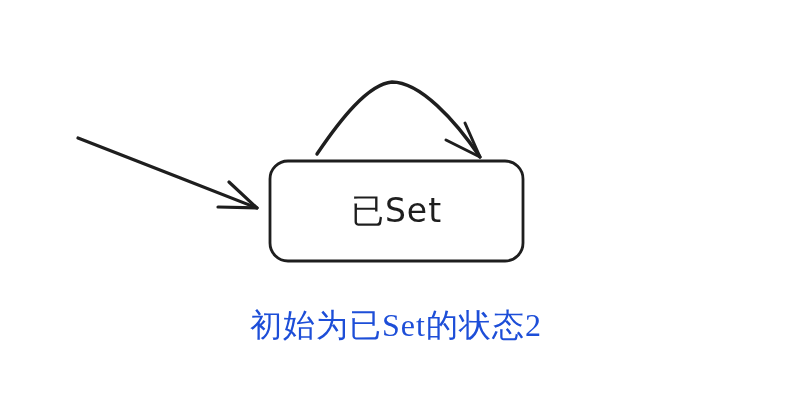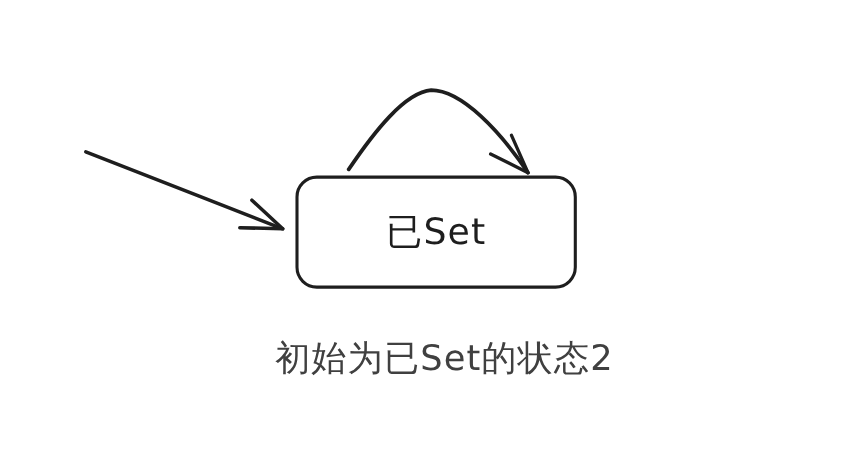--- a/index.html
+++ b/index.html
@@ -43,22 +43,23 @@
     }
     .caption {
       position: absolute;
       left: 250px;
       top: 302px;
       width: 400px;
       height: 46px;
       font-size: 32px;
       line-height: 46px;
       letter-spacing: 1px;
-      color: #404040;
+      color: #1d4ed8;
       white-space: nowrap;
+      font-family: Liberation Serif, serif;
     }
   </style>
 </head>
 <body>
 
 <svg id="canvas" width="788" height="420" viewBox="0 0 788 420" xmlns="http://www.w3.org/2000/svg">
 
   <g>
     <path class="stroke" stroke-width="3.2" d="M 78 138 C 130 158, 200 186, 257 208"></path>
     <path class="stroke" stroke-width="3.2" d="M 229 182 L 257 208 L 218 207"></path>

